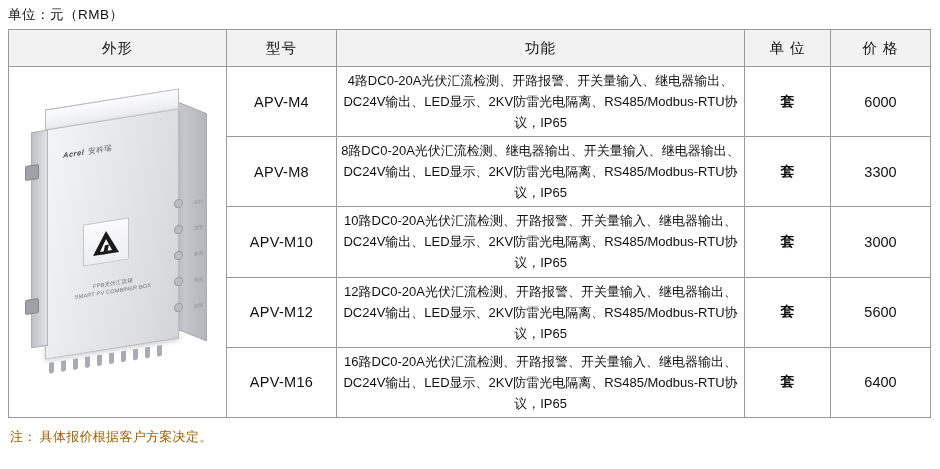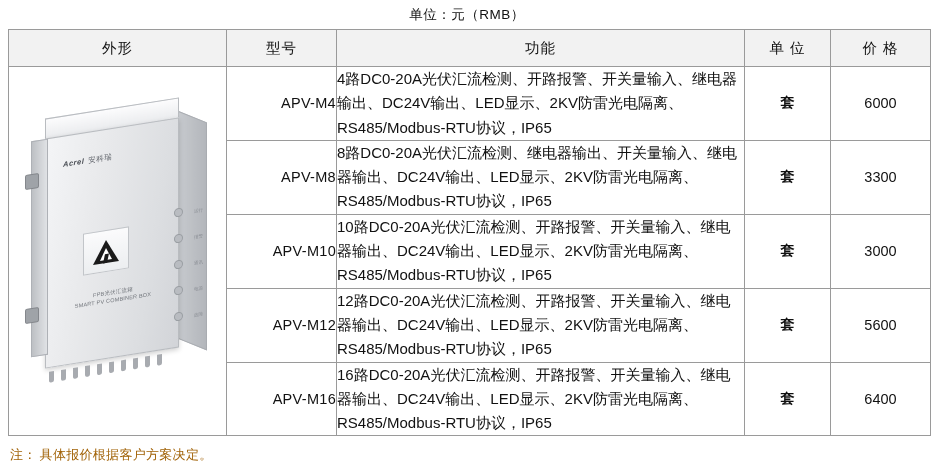--- a/index.html
+++ b/index.html
@@ -16,21 +16,21 @@
     overflow: hidden;
   }
   .page {
     width: 940px;
     height: 469px;
     position: relative;
     box-sizing: border-box;
     padding: 0 8px;
   }
   .unit-line {
-    text-align: center;
+    text-align: left;
     font-size: 13.5px;
     color: #111;
     padding: 6px 6px 5px 0;
     letter-spacing: 0.5px;
   }
   table.price-table {
     width: 759px;
     border-collapse: collapse;
     table-layout: fixed;
     border: 1px solid #9a9a9a;
@@ -50,31 +50,31 @@
     letter-spacing: 1px;
     color: #111;
   }
   .col-img    { width: 218px; }
   .col-model  { width: 110px; }
   .col-func   { width: 408px; }
   .col-unit   { width: 86px;  }
   .col-price  { width: 100px; }
 
   td.model-cell {
-    text-align: right;
+    text-align: center;
     font-size: 14.5px;
     letter-spacing: 0.3px;
     color: #111;
   }
   td.func-cell {
-    font-size: 15px;
+    font-size: 13px;
     line-height: 1.62;
     padding: 9px 12px 9px 13px;
     color: #111;
-    text-align: left;
+    text-align: center;
   }
   td.unit-cell {
     text-align: center;
     font-size: 14px;
     font-weight: bold;
     color: #111;
   }
   td.price-cell {
     text-align: center;
     font-size: 14.5px;

